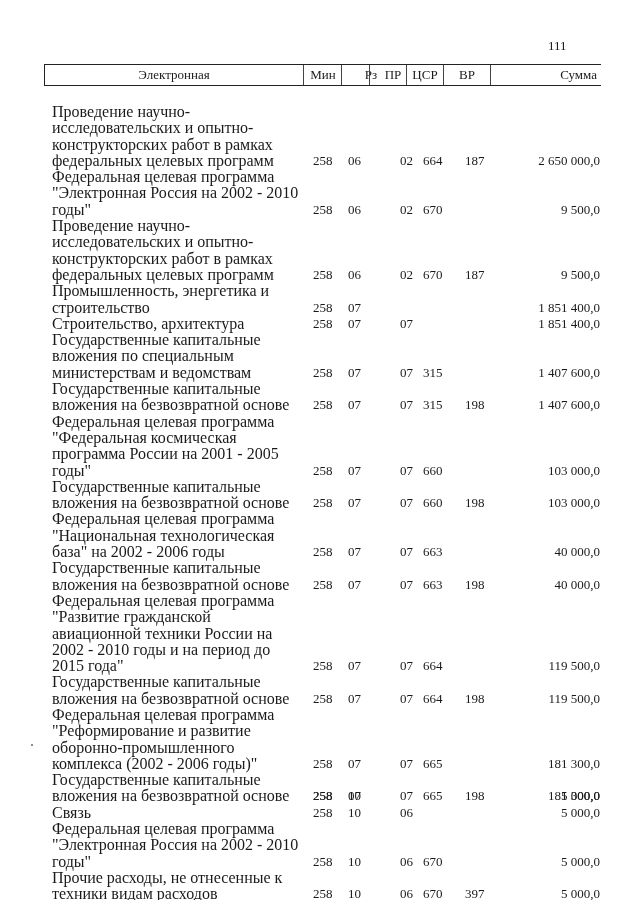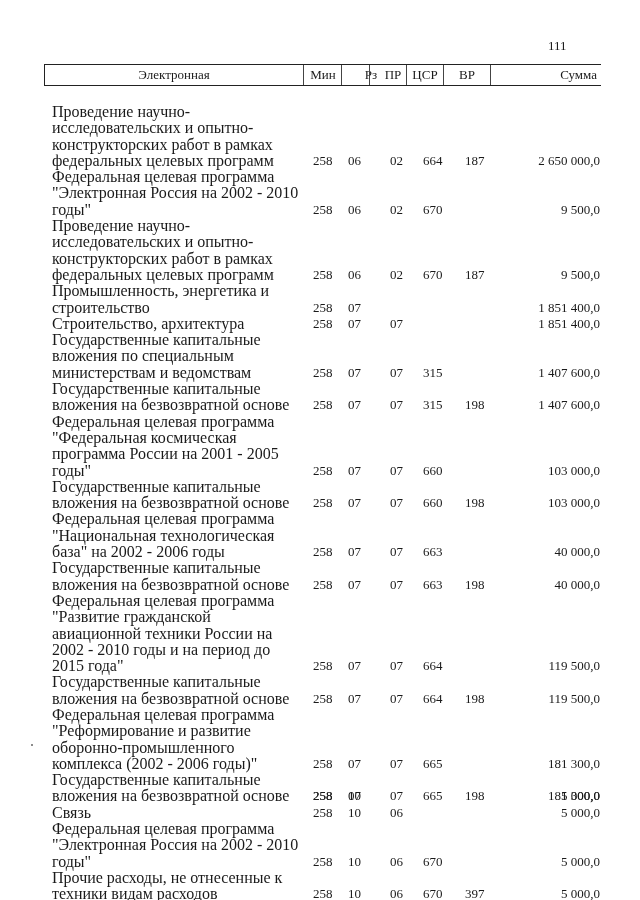--- a/index.html
+++ b/index.html
@@ -30,21 +30,21 @@
     .rows { position: absolute; left: 52px; top: 104px; width: 560px; }
     .row { position: relative; }
     .row .name {
       width: 250px; line-height: 16.3px; font-size: 16px;
     }
     .row .c {
       position: absolute; bottom: 0; line-height: 16.3px; font-size: 13px;
     }
     .row .min { left: 261px; margin-top: 20px; }
     .row .rz  { left: 296px; }
-    .row .pr  { left: 338px; font-family: Liberation Serif, serif; }
+    .row .pr  { left: 348px; font-family: Liberation Serif, serif; }
     .row .csr { left: 371px; }
     .row .vr  { left: 413px; }
     .row .sum { right: 12px; text-align: right; }
     .dot { position: absolute; left: 31px; top: 744px; width: 2px; height: 2px; background: #666; border-radius: 1px; }
   </style>
 </head>
 <body>
 
 <div class="page-number">111</div>
 

